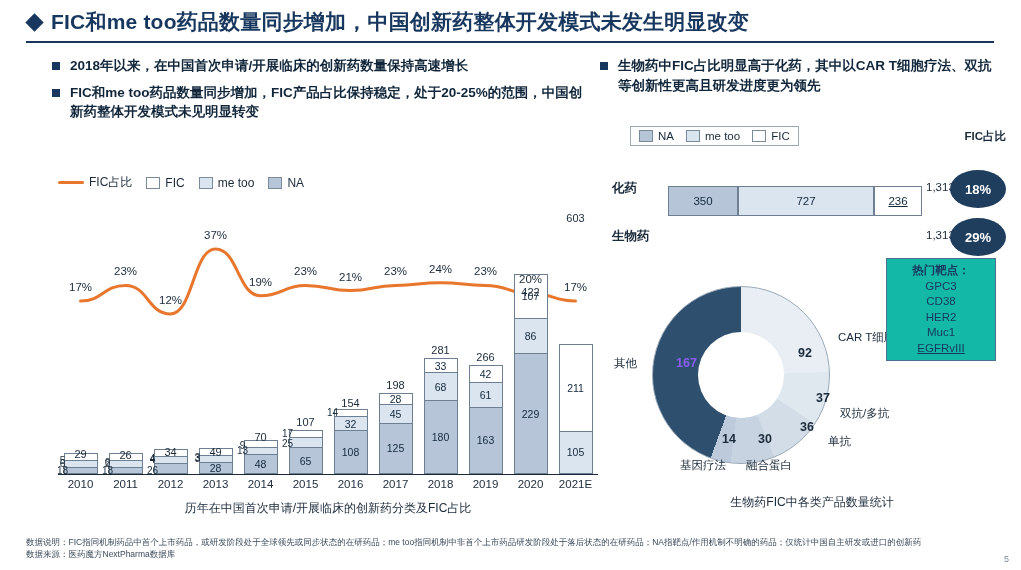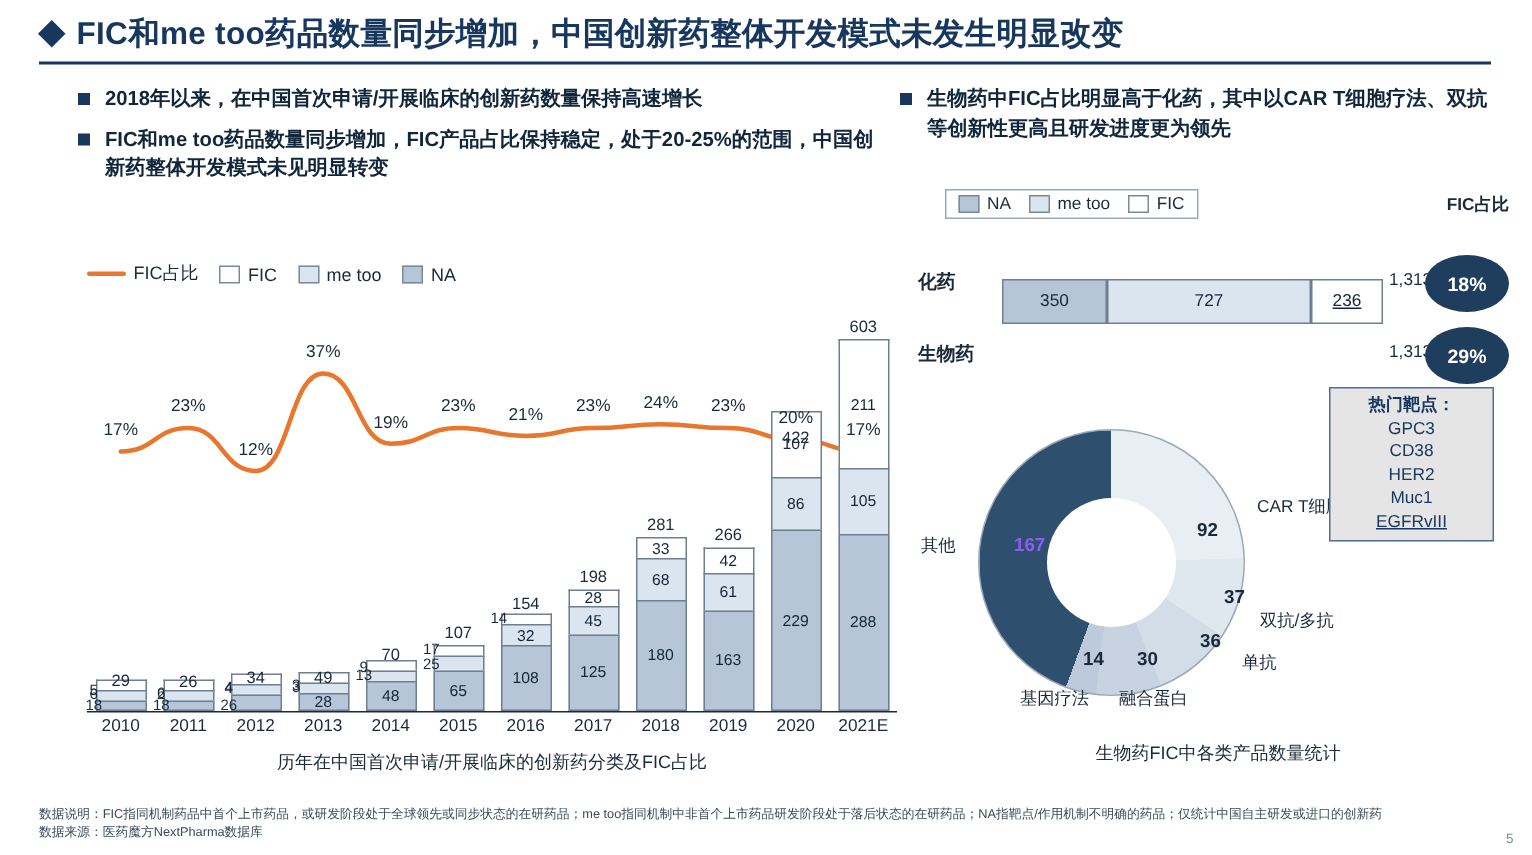--- a/index.html
+++ b/index.html
@@ -76,21 +76,21 @@
           display:flex; align-items:center; justify-content:center; font-size:13px; font-weight:bold; }
   
   .donut-wrap { position:absolute; left:612px; top:272px; width:400px; height:252px; }
   .donut { position:absolute; left:40px; top:14px; width:178px; height:178px; border-radius:50%; }
   .donut-hole { position:absolute; left:40px; top:14px; width:178px; height:178px; border-radius:50%;
                 display:flex; align-items:center; justify-content:center; }
   .donut-hole::after { content:""; width:86px; height:86px; background:#fff; border-radius:50%; }
   .dlab { position:absolute; font-size:11.5px; color:#1b2a3a; }
   .dval { position:absolute; font-size:12.5px; font-weight:bold; }
   .caption-right { position:absolute; left:0; top:222px; width:400px; text-align:center; font-size:12px; }
-  .hot-box { position:absolute; left:274px; top:-14px; width:110px; border:1px solid #4f6f93; background:#e5e5e5;
+  .hot-box { position:absolute; left:274px; top:-14px; width:110px; border:1px solid #4f6f93; background:#14b8a6;
              padding:4px 6px; font-size:11.5px; line-height:1.35; text-align:center; }
   .hot-box .hh { font-weight:bold; color:#17375e; }
   .hot-box .hl { color:#17375e; }
   .hot-box .hl.u { text-decoration:underline; }
   
   .footer { position:absolute; left:26px; top:536px; width:960px; font-size:8.5px; color:#3a4a5a; line-height:1.45; }
   .pagenum { position:absolute; right:12px; bottom:6px; font-size:9px; color:#7b8b9b; }
 </style>
 </head>
 <body>
@@ -222,21 +222,20 @@
       <div class="bar-total" style="left: 410.5px; width: 34px; bottom: 111.4px; position: absolute;">266</div>
       <div class="bar-col" style="left: 455.5px;">
         <div class="seg fic" style="height: 44.0066px;">107</div>
         <div class="seg metoo" style="height: 35.3698px;">86</div>
         <div class="seg na" style="height: 121px;">229</div>
       </div>
       <div class="bar-total" style="left: 455.5px; width: 34px; bottom: 175.559px; position: absolute;">422</div>
       <div class="bar-col" style="left: 500.5px;">
         <div class="seg fic" style="height: 86.7794px;">211</div>
         <div class="seg metoo" style="height: 43.1841px;">105</div>
-        <div class="seg na" style="height: 118.448px;">288</div>
       </div>
       <div class="bar-total" style="left: 500.5px; width: 34px; bottom: 250.411px; position: absolute;">603</div>
       <div class="pct-label" style="left: 5.5px; width: 34px; text-align: center; top: 77px;">17%</div>
       <div class="pct-label" style="left: 50.5px; width: 34px; text-align: center; top: 61.4px;">23%</div>
       <div class="pct-label" style="left: 95.5px; width: 34px; text-align: center; top: 90px;">12%</div>
       <div class="pct-label" style="left: 140.5px; width: 34px; text-align: center; top: 25px;">37%</div>
       <div class="pct-label" style="left: 185.5px; width: 34px; text-align: center; top: 71.8px;">19%</div>
       <div class="pct-label" style="left: 230.5px; width: 34px; text-align: center; top: 61.4px;">23%</div>
       <div class="pct-label" style="left: 275.5px; width: 34px; text-align: center; top: 66.6px;">21%</div>
       <div class="pct-label" style="left: 320.5px; width: 34px; text-align: center; top: 61.4px;">23%</div>

